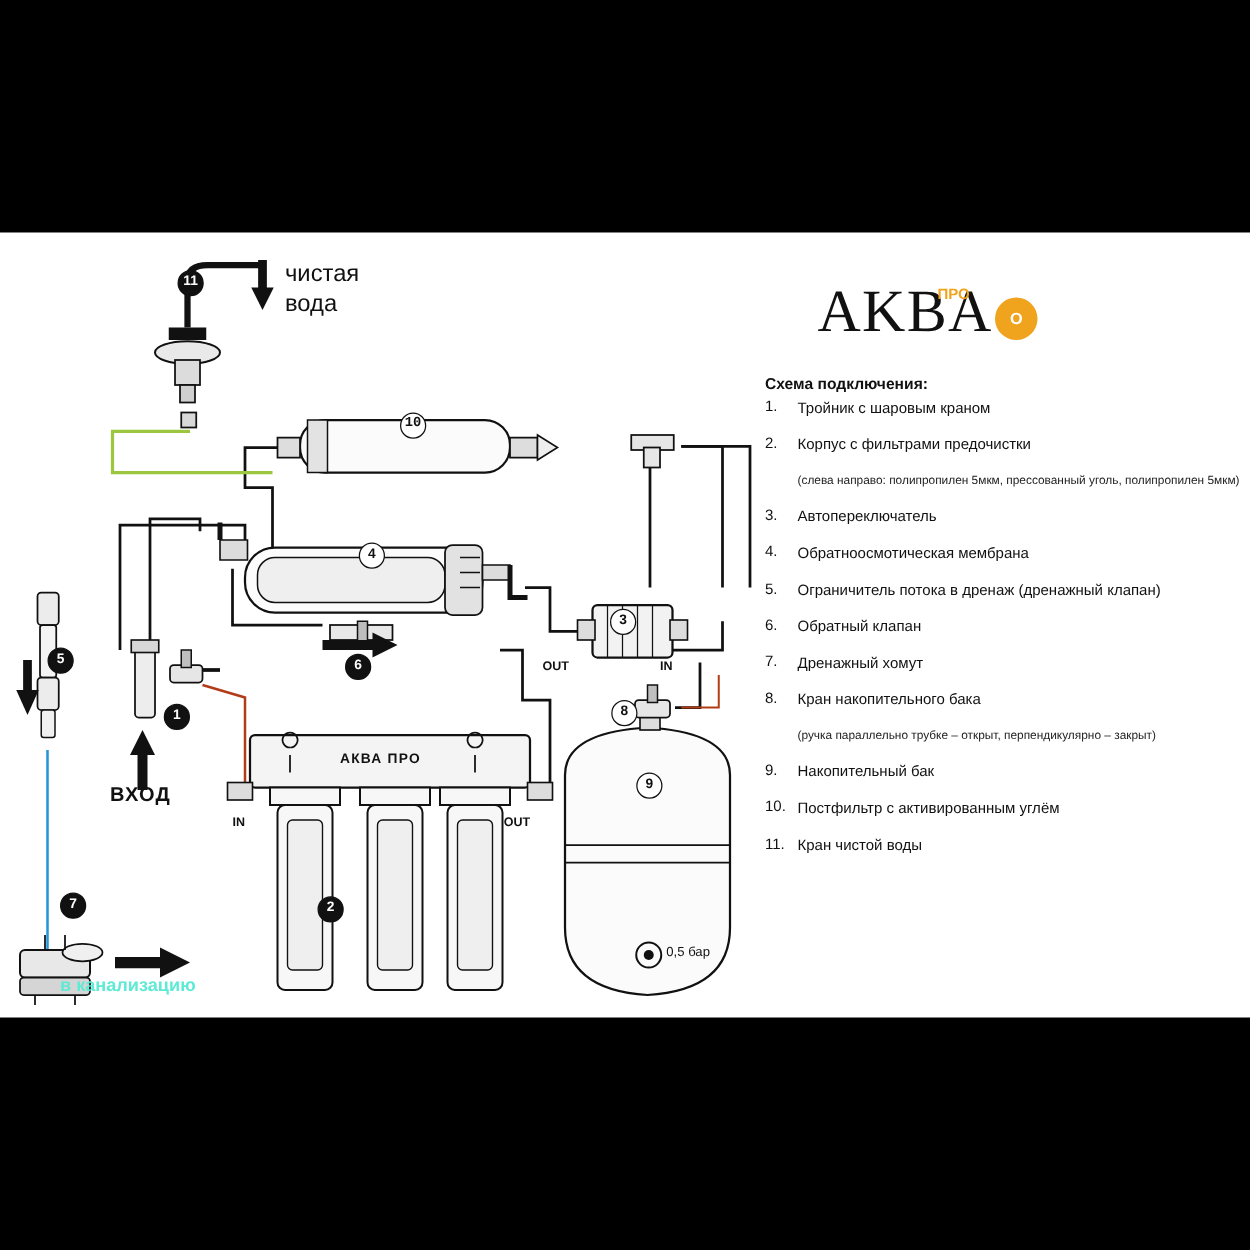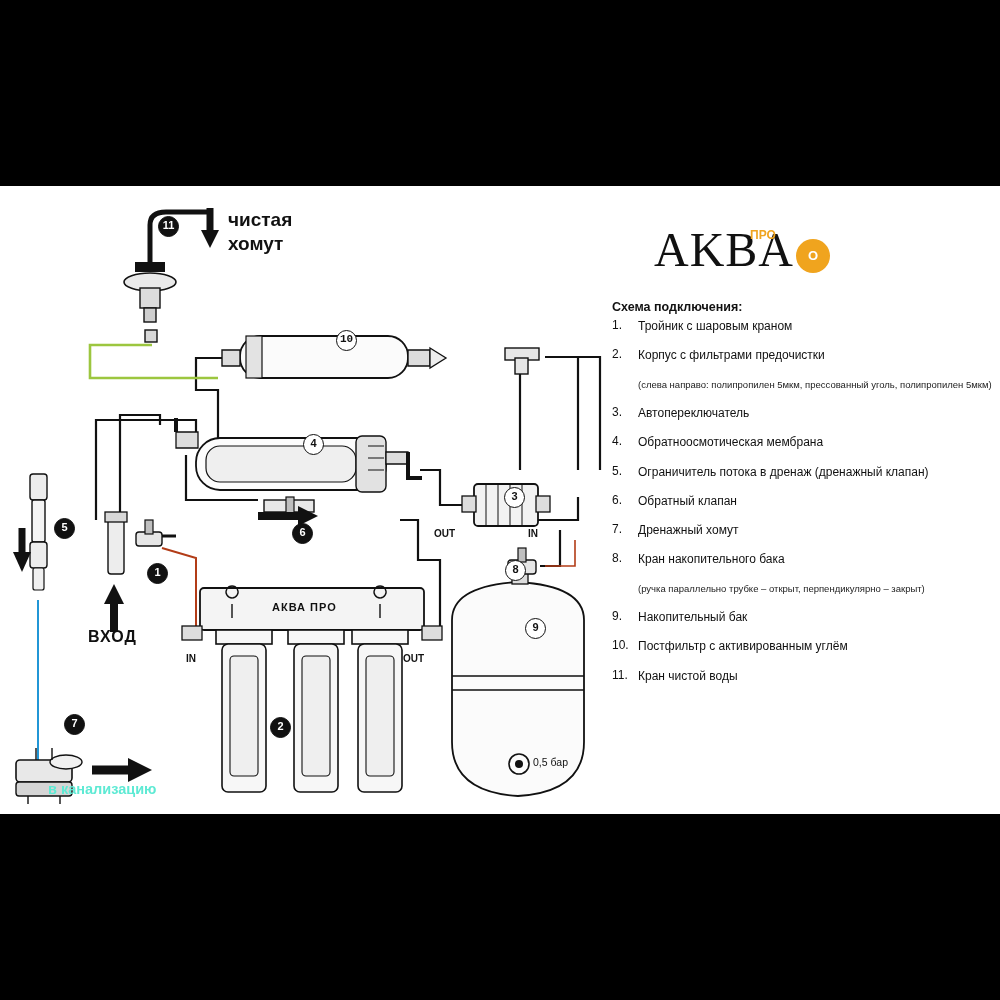--- a/index.html
+++ b/index.html
@@ -12,31 +12,31 @@
   .leg-row{display:flex;margin-bottom:13px;}
   .leg-num{width:26px;font-size:12px;color:#111;flex:0 0 26px;}
   .leg-txt{font-size:12px;color:#111;line-height:1.35;}
   .leg-sub{display:block;font-size:9.5px;color:#222;margin-top:16px;}
   
   .brand{position:absolute;left:612px;top:222px;height:54px;}
   .brand-word{font-family:"Liberation Serif",serif;font-weight:normal;font-size:48px;letter-spacing:1px;color:#111;margin-left:42px;}
   .brand-o{display:inline-block;width:34px;height:34px;border-radius:50%;background:#f0a41e;color:#fff;font-size:13px;font-family:"Liberation Sans",sans-serif;font-weight:bold;text-align:center;line-height:34px;vertical-align:6px;margin-left:2px;}
   .brand-pro{position:absolute;left:138px;top:6px;font-size:12px;font-weight:bold;color:#f0a41e;font-family:"Liberation Sans",sans-serif;text-align:center;}
   
-  .t-clean{position:absolute;left:228px;top:208px;font-size:19px;font-weight:bold;color:#111;line-height:1.25;}
+  .t-clean{position:absolute;left:228px;top:208px;font-size:19px;font-weight:normal;color:#111;line-height:1.25;}
   .t-input{position:absolute;left:88px;top:628px;font-size:16px;font-weight:bold;color:#111;letter-spacing:1px;}
   .t-sewer{position:absolute;left:48px;top:781px;font-size:14.5px;font-weight:bold;color:#5eead4;}
   .t-bar{position:absolute;left:533px;top:756px;font-size:10.5px;color:#111;}
   .t-in1{position:absolute;left:186px;top:653px;font-size:10px;font-weight:bold;color:#111;}
   .t-out1{position:absolute;left:403px;top:653px;font-size:10px;font-weight:bold;color:#111;}
   .t-out2{position:absolute;left:434px;top:528px;font-size:10px;font-weight:bold;color:#111;}
   .t-in2{position:absolute;left:528px;top:528px;font-size:10px;font-weight:bold;color:#111;}
   .t-akvapro{position:absolute;left:272px;top:601px;font-size:11px;font-weight:bold;color:#111;letter-spacing:1px;}
   
-  .bullet{position:absolute;width:19px;height:19px;border-radius:50%;background:#fff;border:1.6px solid #111;color:#111;font-size:11px;font-weight:bold;text-align:center;line-height:17px;margin-left:16px;}
+  .bullet{position:absolute;width:19px;height:19px;border-radius:50%;background:#fff;border:1.6px solid #111;color:#111;font-size:11px;font-weight:bold;text-align:center;line-height:17px;}
   .bullet.dark{background:#111;color:#fff;border-color:#111;}
   svg.art{position:absolute;left:0;top:0;width:1000px;height:1000px;}
 </style>
 </head>
 <body>
 
 <div class="stage">
   <div class="sheet"></div>
 
   <svg class="art" viewBox="0 0 1000 1000">
@@ -187,21 +187,21 @@
       <path d="M36,748 l0,12 M52,748 l0,12" stroke="#111" stroke-width="1.4"></path>
       <path d="M28,796 l0,8 M60,796 l0,8" stroke="#111" stroke-width="1.4"></path>
 
       <path d="M92,770 L132,770" stroke="#111" stroke-width="9"></path>
       <path d="M128,758 L152,770 L128,782 z" fill="#111"></path>
     </g>
   </svg>
 
   <div class="t-clean">
     <span>чистая</span><br>
-    <span>хомут</span>
+    <span>вода</span>
   </div>
   <div class="t-input">ВХОД</div>
   <div class="t-sewer">в канализацию</div>
   <div class="t-bar">0,5 бар</div>
   <div class="t-in1">IN</div>
   <div class="t-out1">OUT</div>
   <div class="t-out2">OUT</div>
   <div class="t-in2">IN</div>
   <div class="t-akvapro">АКВА ПРО</div>
 

